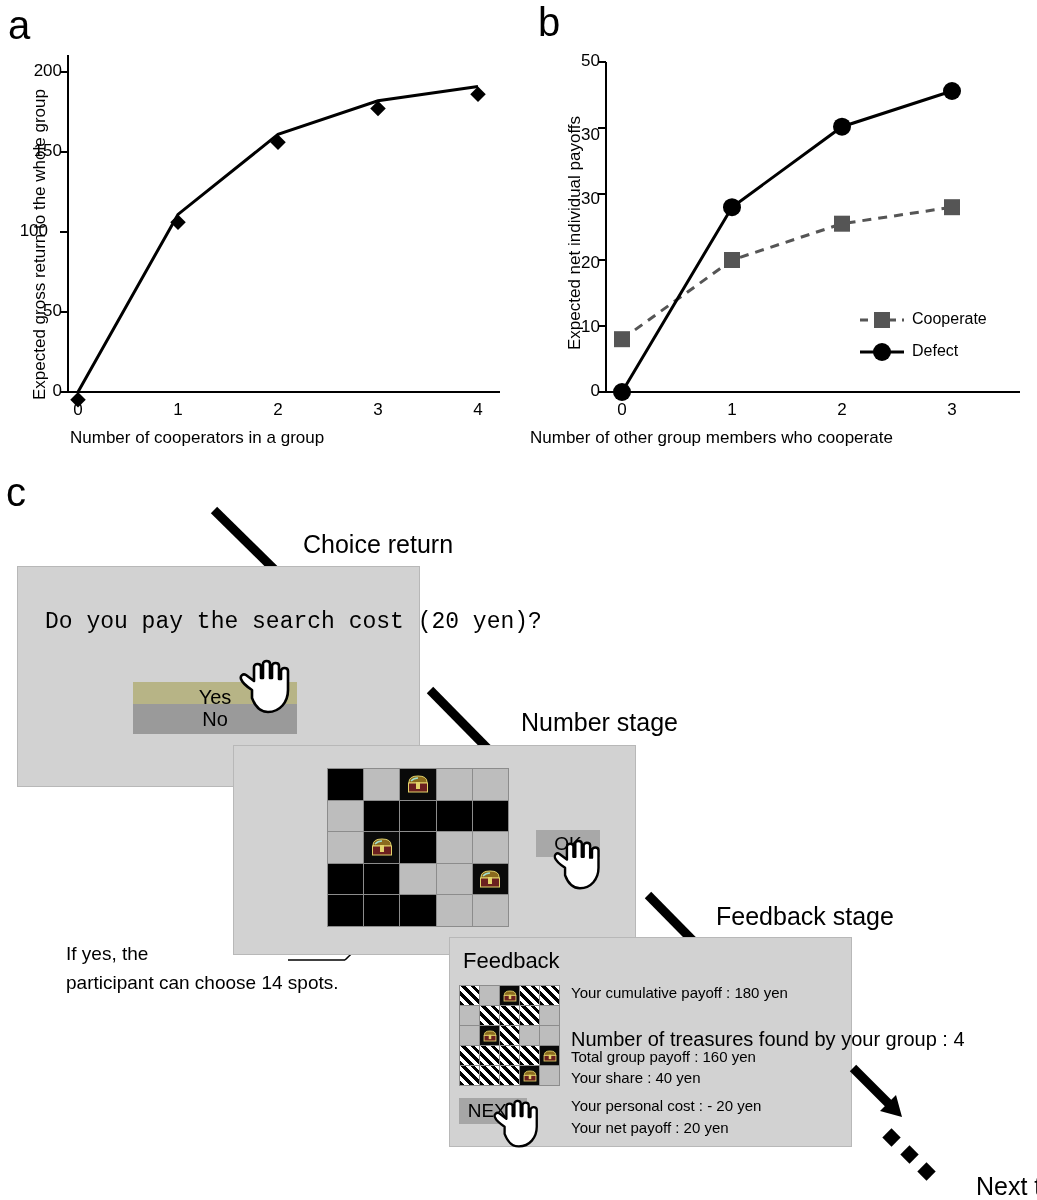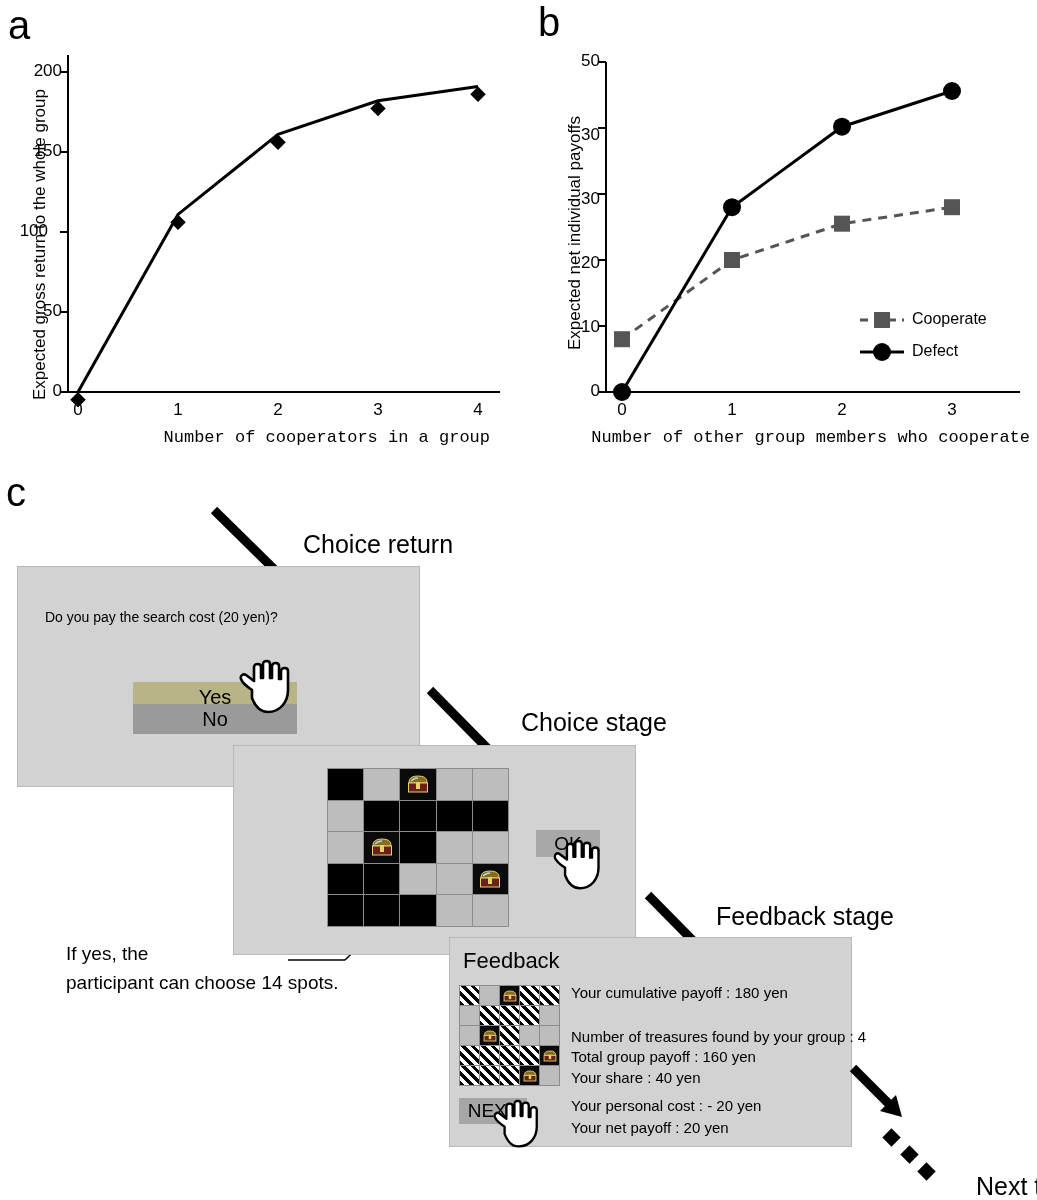--- a/index.html
+++ b/index.html
@@ -8,31 +8,31 @@
        overflow:hidden;}
   .abs{position:absolute;}
 
   
   .panel-letter{font-size:40px;line-height:40px;font-weight:400;}
 
   
   .chart-wrap{position:absolute;}
   .axis-title-y{position:absolute;transform-origin:left top;
                 transform:rotate(-90deg);white-space:nowrap;font-size:17px;}
-  .axis-title-x{position:absolute;white-space:nowrap;font-size:17px;text-align:right;font-family:Liberation Mono, monospace;}
+  .axis-title-x{position:absolute;white-space:nowrap;font-size:17px;text-align:left;}
   .tick-label{position:absolute;font-size:17px;white-space:nowrap;}
   .ylab{text-align:right;}
   .xlab{text-align:center;}
   .legend-text{position:absolute;font-size:16px;white-space:nowrap;}
 
   
   .screen{position:absolute;background:#d2d2d2;border:1px solid #b8b8b8;
           box-sizing:border-box;}
   .stage-label{position:absolute;font-size:25px;white-space:nowrap;}
-  .q-text{position:absolute;font-size:14px;white-space:nowrap;}
+  .q-text{position:absolute;font-size:23px;white-space:nowrap;font-family:Liberation Mono, monospace;}
   .btn{position:absolute;display:flex;align-items:center;justify-content:center;
        font-size:20px;box-sizing:border-box;}
   .btn-yes{background:#b7b486;margin-top:12px;}
   .btn-no{background:#9a9a9a;}
   .btn-ok{background:#a8a8a8;font-size:19px;}
   .btn-next{background:#a6a6a6;font-size:19px;}
 
   
   .grid{position:absolute;display:grid;background:#8c8c8c;
         border:1px solid #8c8c8c;box-sizing:border-box;gap:1px;}
@@ -173,21 +173,21 @@
   <div class="btn btn-no" style="left:115px;top:137px;width:164px;height:30px;">No</div>
 </div>
 
 <svg class="abs" style="left:238px;top:660px;" width="58" height="56" viewBox="0 0 58 56">
   <path d="M14,30 C8,26 4,22 3,19 C2,16 5,13 8,15 L16,21 L16,7
            C16,3 23,3 23,7 L23,18 L25,18 L25,4 C25,0 32,0 32,4 L32,18
            L34,18 L34,6 C34,2 41,2 41,6 L41,19 L43,19 L43,11
            C43,7 50,7 50,11 L50,30 C50,42 42,52 30,52 C22,52 17,46 14,38 Z" fill="#fff" stroke="#000" stroke-width="2.6" stroke-linejoin="round"></path>
 </svg>
 
-<div class="stage-label" style="left:521px;top:708px;">Choice stage</div>
+<div class="stage-label" style="left:521px;top:708px;">Number stage</div>
 
 <div class="screen" style="left:233px;top:745px;width:403px;height:210px;">
   <div class="grid" style="left:93px;top:22px;width:182px;height:159px;
               grid-template-columns:repeat(5,1fr);grid-template-rows:repeat(5,1fr);">
     <div class="cell black"></div>
     <div class="cell"></div>
     <div class="cell treasure">
       <svg class="chest" width="24" height="22" viewBox="0 0 24 22">
         <path d="M3,9 Q3,3 12,3 Q21,3 21,9 L21,10 L3,10 Z" fill="#8a6a1e" stroke="#e3d36a" stroke-width="1"></path>
         <rect x="2.5" y="10" width="19" height="9" fill="#6b1f1f" stroke="#e3d36a" stroke-width="1"></rect>
@@ -308,21 +308,21 @@
         <rect x="2.5" y="10" width="19" height="9" fill="#6b1f1f" stroke="#e3d36a" stroke-width="1.4"></rect>
         <rect x="10" y="9" width="4" height="7" fill="#e3d36a"></rect>
       </svg>
     </div>
     <div class="cell"></div>
   </div>
 
   <div class="btn btn-next" style="left:9px;top:160px;width:68px;height:26px;">NEXT</div>
 
   <div class="abs" style="left:121px;top:46px;font-size:15px;white-space:nowrap;">Your cumulative payoff : 180 yen</div>
-  <div class="abs" style="left:121px;top:90px;font-size:15px;white-space:nowrap;">Number of treasures  found by your group : 4</div>
+  <div class="abs" style="left:121px;top:90px;font-size:20px;white-space:nowrap;">Number of treasures  found by your group : 4</div>
   <div class="abs" style="left:121px;top:110px;font-size:15px;white-space:nowrap;">Total group payoff : 160 yen</div>
   <div class="abs" style="left:121px;top:131px;font-size:15px;white-space:nowrap;">Your share : 40 yen</div>
   <div class="abs" style="left:121px;top:159px;font-size:15px;white-space:nowrap;">Your personal cost : - 20 yen</div>
   <div class="abs" style="left:121px;top:181px;font-size:15px;white-space:nowrap;">Your net payoff : 20 yen</div>
 </div>
 
 <svg class="abs" style="left:492px;top:1100px;" width="52" height="50" viewBox="0 0 58 56">
   <path d="M14,30 C8,26 4,22 3,19 C2,16 5,13 8,15 L16,21 L16,7
            C16,3 23,3 23,7 L23,18 L25,18 L25,4 C25,0 32,0 32,4 L32,18
            L34,18 L34,6 C34,2 41,2 41,6 L41,19 L43,19 L43,11

